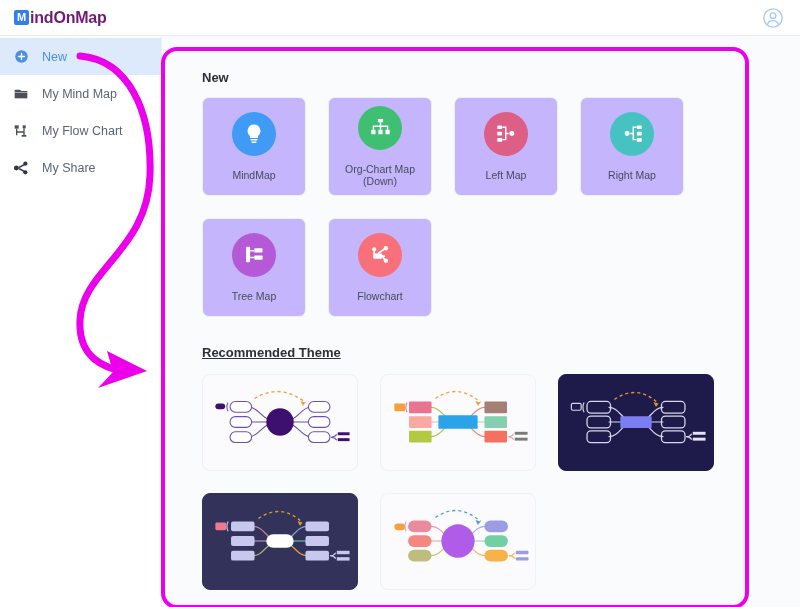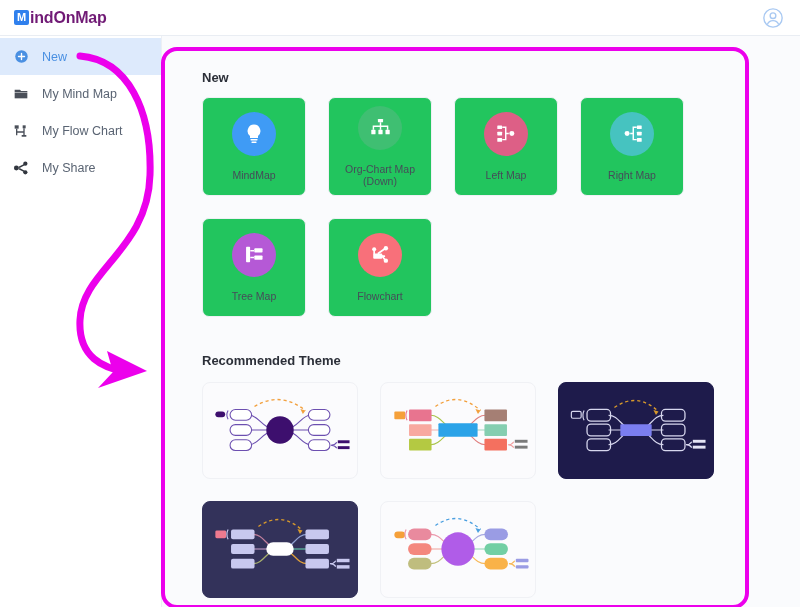--- a/index.html
+++ b/index.html
@@ -49,28 +49,28 @@
 
   
   .content {
     position: absolute; top: 36px; left: 162px; right: 0; bottom: 0;
     background: #fafbfd; overflow: hidden;
   }
   .section-title {
     font-size: 13px; font-weight: bold; color: #2b2f38;
     margin: 34px 0 12px 40px;
   }
-  .section-title.theme { margin-top: 36px; margin-bottom: 14px; }
+  .section-title.theme { margin-top: 28px; margin-bottom: 14px; text-decoration: underline; }
 
   .card-grid {
     display: grid; grid-template-columns: repeat(4, 104px);
     gap: 22px; margin-left: 40px;
   }
   .tpl-card {
-    width: 104px; height: 99px; background: #22c55e;
+    width: 104px; height: 99px; background: #c4b5fd;
     border: 1px solid #eef0f4; border-radius: 7px;
     display: flex; flex-direction: column; align-items: center;
     justify-content: center; cursor: pointer;
   }
   .tpl-circle {
     width: 44px; height: 44px; border-radius: 50%;
     display: flex; align-items: center; justify-content: center;
     margin-bottom: 14px;
   }
   .tpl-label { font-size: 10.5px; color: #464c59; text-align: center; line-height: 1.1; }

